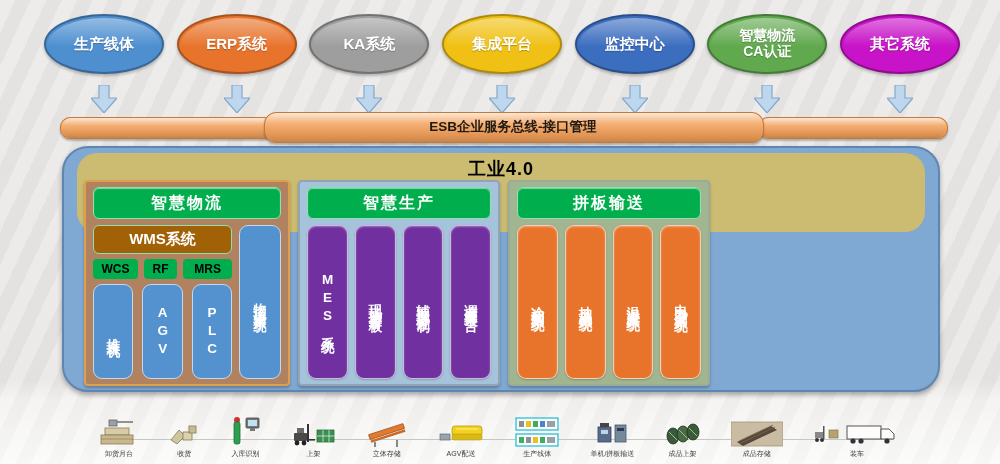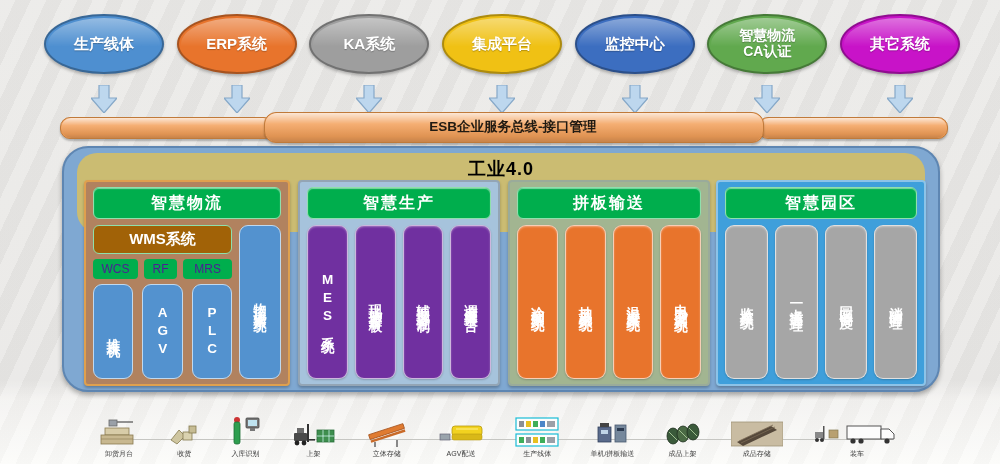--- a/index.html
+++ b/index.html
@@ -63,21 +63,21 @@
     display:flex;align-items:center;justify-content:center;color:#fff;font-weight:bold;
     font-size:13.5px;box-shadow:inset 0 1px 2px rgba(255,255,255,.35),0 1px 2px rgba(0,0,0,.2);}
   .vtext{writing-mode:vertical-rl;text-orientation:upright;letter-spacing:3px;line-height:1;}
   
   .log-grid{display:grid;grid-template-columns:1fr 42px;gap:7px;height:154px;}
   .log-left{display:flex;flex-direction:column;gap:5px;}
   .wms-bar{height:27px;border-radius:6px;border:1px solid #8FE0AC;display:flex;align-items:center;
     justify-content:center;color:#fff;font-weight:bold;font-size:15px;}
   .sub-row{display:flex;gap:6px;height:20px;}
   .sub-box{border-radius:4px;display:flex;align-items:center;justify-content:center;
-    color:#4c1d95;font-weight:normal;font-size:12px;}
+    color:#000000;font-weight:bold;font-size:12px;}
   .sub-box.b0{flex:1.15;} .sub-box.b1{flex:.85;} .sub-box.b2{flex:1.25;}
   .dev-row{display:flex;gap:9px;flex:1;}
   .dev-col{flex:1;border-radius:9px;border:1px solid #BFD9F0;display:flex;align-items:center;
     justify-content:center;color:#fff;font-weight:bold;font-size:13.5px;}
   .transport{border-radius:9px;border:1px solid #BFD9F0;display:flex;align-items:center;
     justify-content:center;color:#fff;font-weight:bold;font-size:13px;}
   
   .strip{position:absolute;top:393px;left:95px;width:810px;height:64px;
     display:flex;justify-content:space-between;align-items:flex-end;padding:0 4px;box-sizing:border-box;}
   .strip::before{content:"";position:absolute;left:12px;right:12px;bottom:17px;height:1px;background:#C6C6C2;}
@@ -231,39 +231,20 @@
           </div>
         <div class="vcol" style="background-color: rgb(232, 116, 44);">
             <span class="vtext">温湿度系统</span>
           </div>
         <div class="vcol" style="background-color: rgb(232, 116, 44);">
             <span class="vtext">电力空调系统</span>
           </div>
       </div>
     </div>
 
-    <div class="panel p3" style="background-color: rgb(63, 159, 219);">
-      <div class="sec-header" style="background-color: rgb(0, 174, 77);">
-          <span>智慧园区</span>
-        </div>
-      <div class="cols">
-        <div class="vcol" style="background-color: rgb(166, 166, 166);">
-            <span class="vtext">监控系统</span>
-          </div>
-        <div class="vcol" style="background-color: rgb(166, 166, 166);">
-            <span class="vtext">一卡通管理</span>
-          </div>
-        <div class="vcol" style="background-color: rgb(166, 166, 166);">
-            <span class="vtext">园区调度</span>
-          </div>
-        <div class="vcol" style="background-color: rgb(166, 166, 166);">
-            <span class="vtext">消防管理</span>
-          </div>
-      </div>
-    </div>
   </div>
 
   <div class="strip">
     <div class="step">
       <svg width="40" height="30" viewBox="0 0 40 30">
           <line x1="14" y1="4" x2="34" y2="4" stroke="#666" stroke-width="1.4"></line>
           <rect x="10" y="2" width="8" height="6" fill="#9AA0A8" stroke="#666" stroke-width=".8"></rect>
           <rect x="6" y="10" width="24" height="7" fill="#D8CCA8" stroke="#8A7A50" stroke-width=".8"></rect>
           <rect x="2" y="17" width="32" height="9" fill="#C8B890" stroke="#8A7A50" stroke-width=".8"></rect>
           <line x1="2" y1="21" x2="34" y2="21" stroke="#8A7A50" stroke-width=".6"></line>

